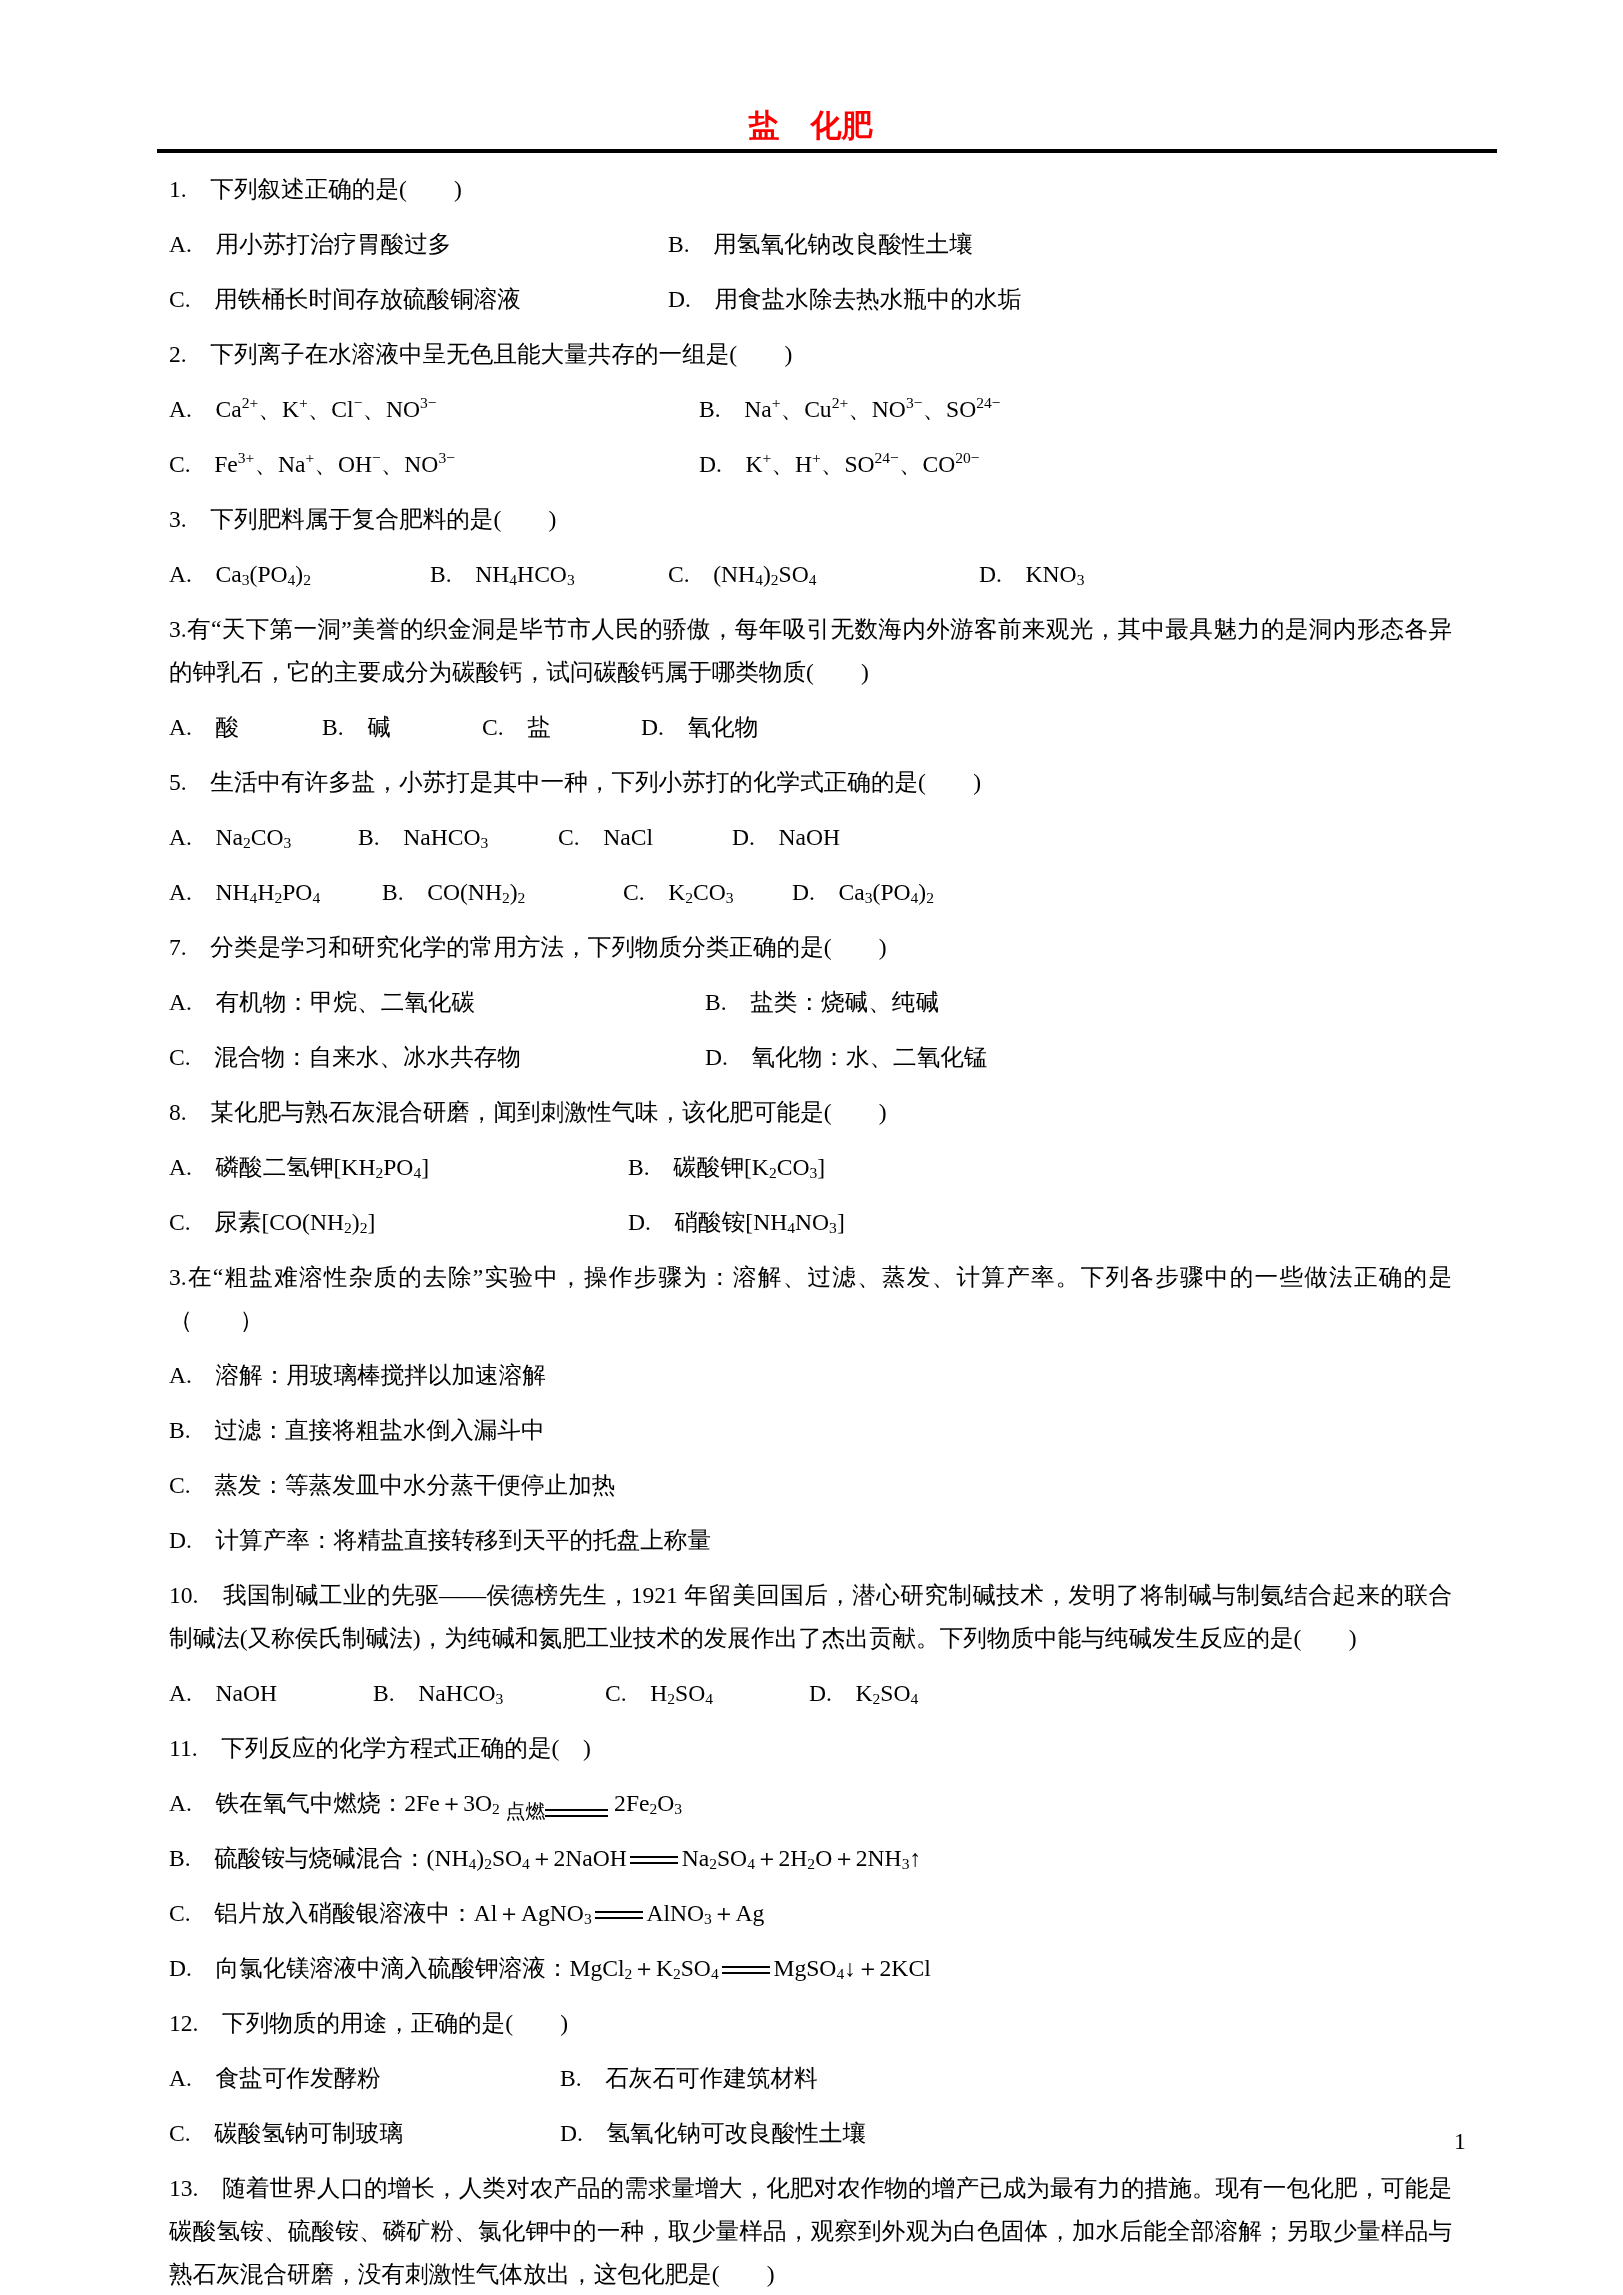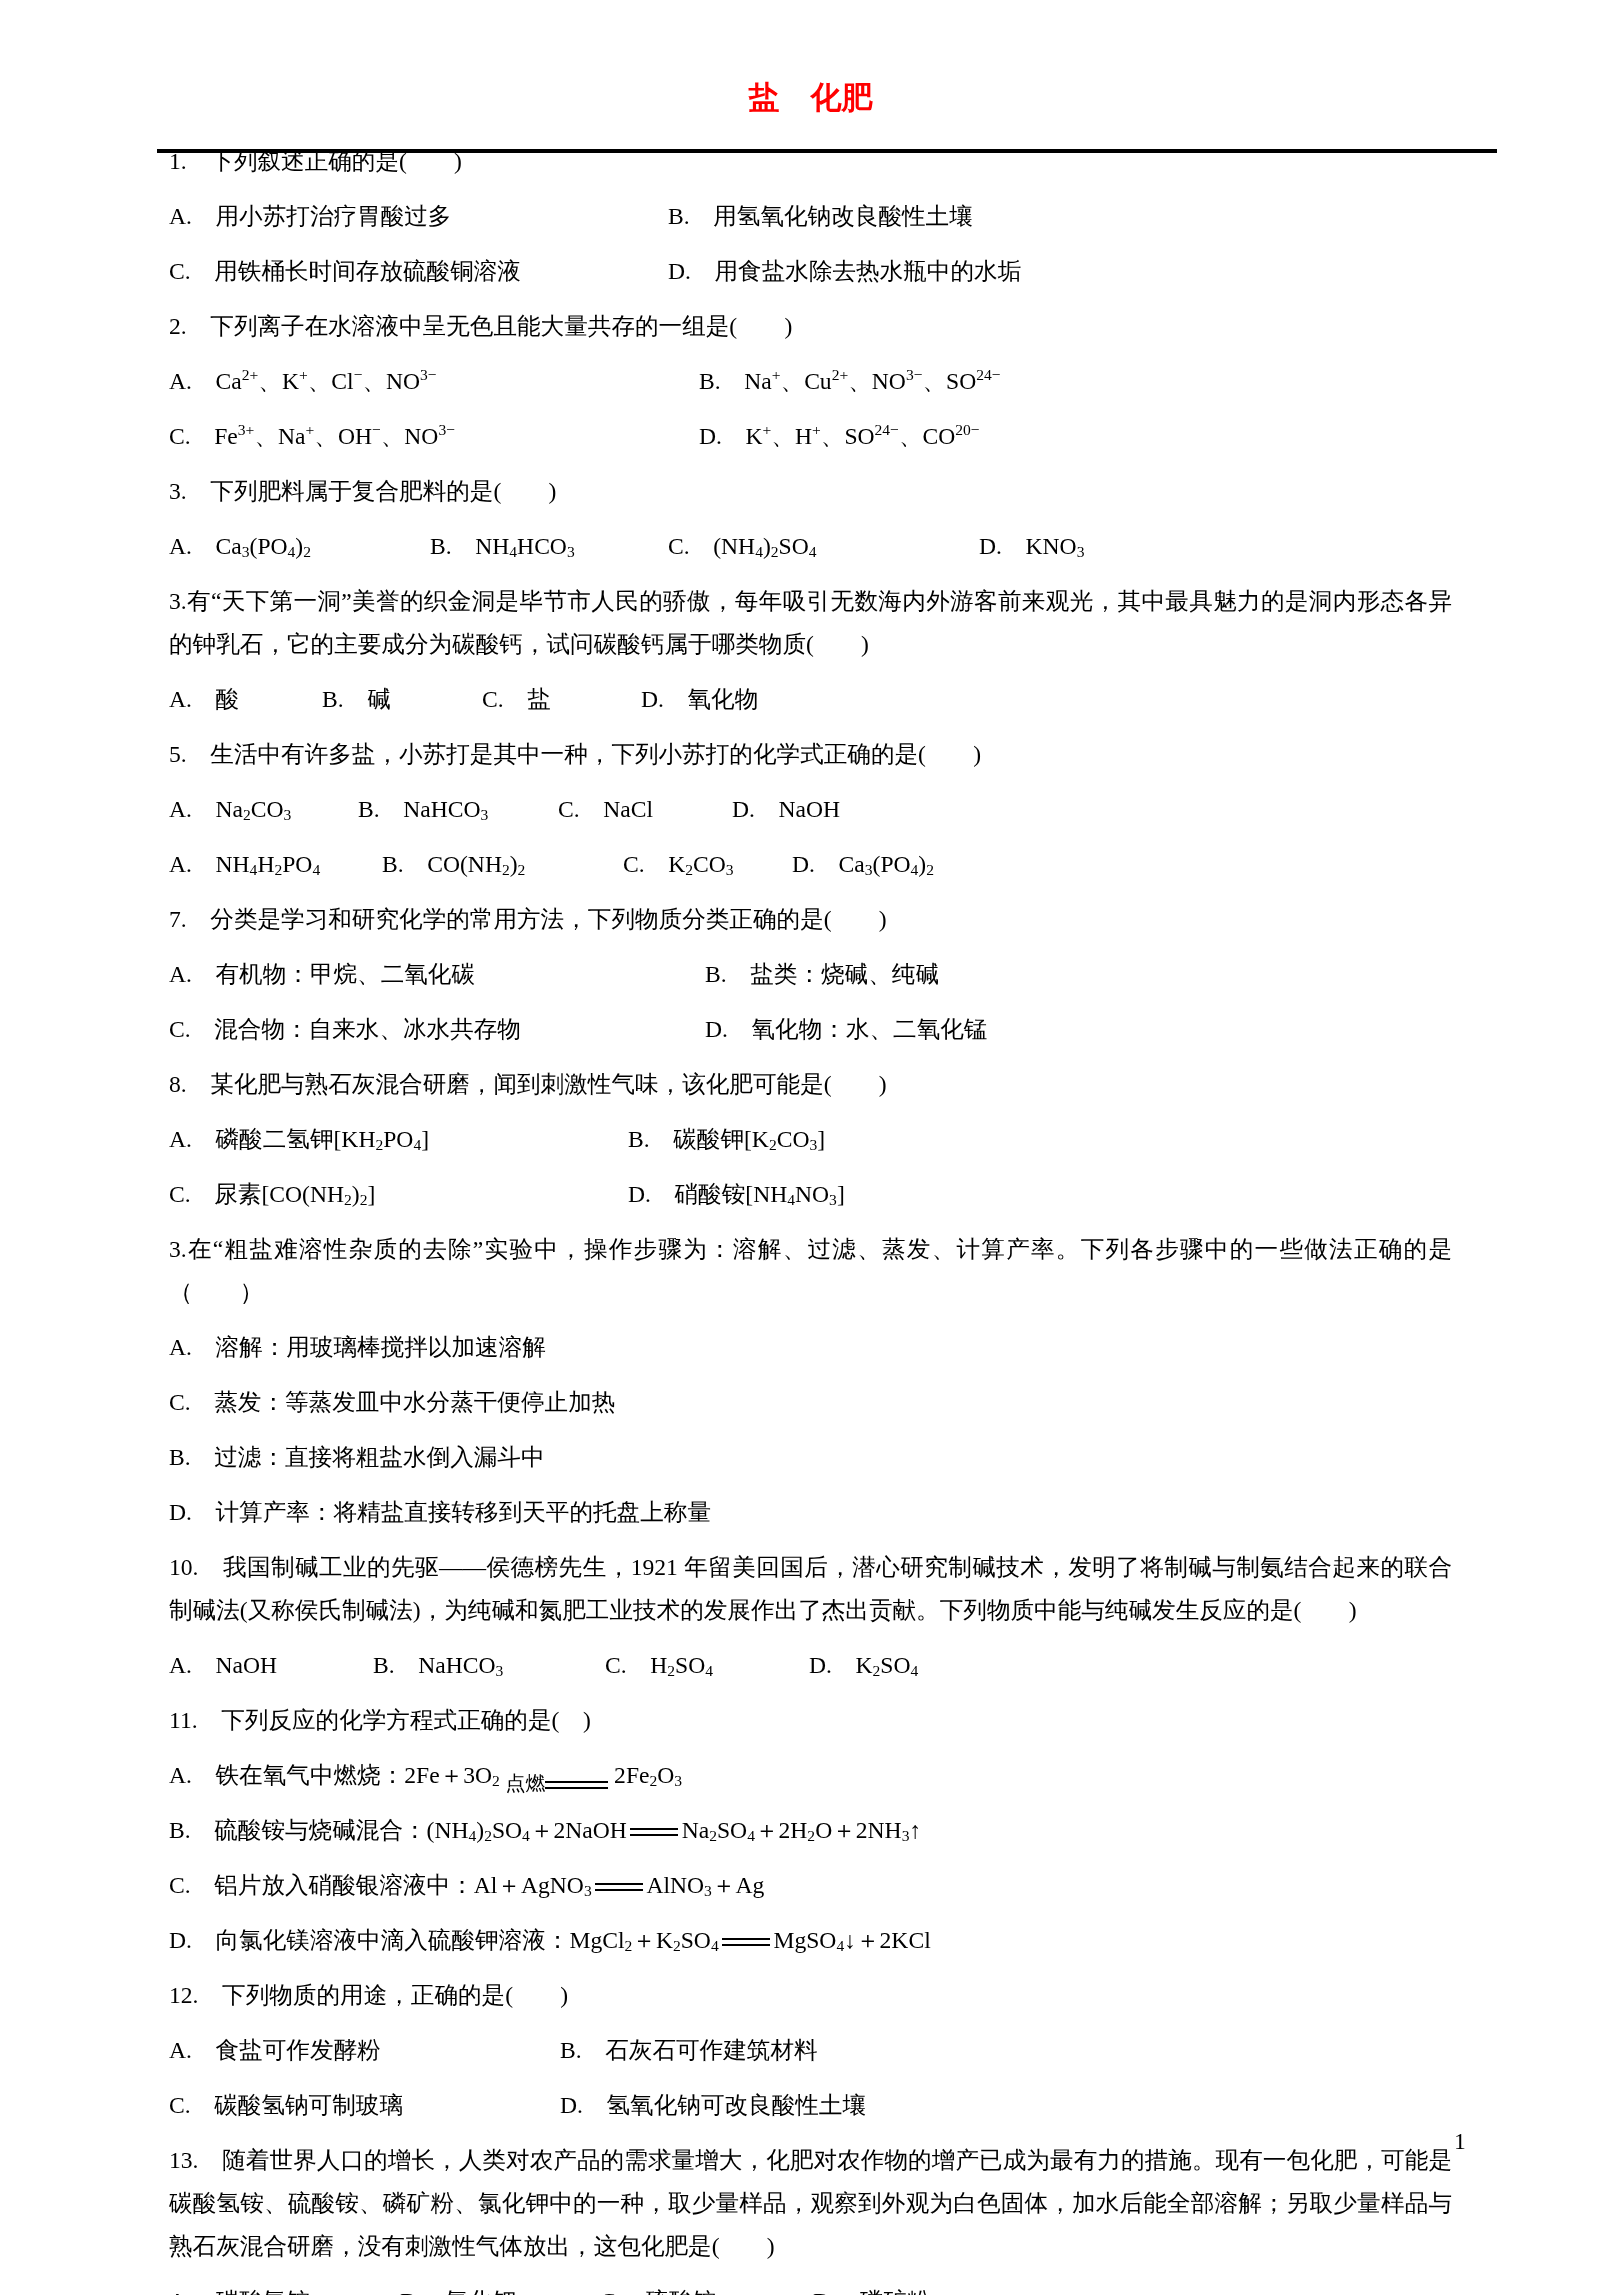--- a/index.html
+++ b/index.html
@@ -25,21 +25,21 @@
   }
   .header-rule {
     position: absolute;
     top: 149px;
     left: 157px;
     width: 1340px;
     height: 0;
     border-top: 4.5px solid #000000;
   }
   .title {
-    padding-top: 80px;
+    padding-top: 108px;
     text-align: center;
     font-size: 31px;
     font-weight: bold;
     color: #ff0000;
     line-height: 36px;
   }
   .body {
     margin-top: 23.6px;
   }
   .body p {
@@ -128,22 +128,22 @@
     <p class="line">7.　分类是学习和研究化学的常用方法，下列物质分类正确的是(　　)</p>
     <p class="line"><span class="slot" style="width:536px">A.　有机物：甲烷、二氧化碳</span><span>B.　盐类：烧碱、纯碱</span></p>
     <p class="line"><span class="slot" style="width:536px">C.　混合物：自来水、冰水共存物</span><span>D.　氧化物：水、二氧化锰</span></p>
 
     <p class="line">8.　某化肥与熟石灰混合研磨，闻到刺激性气味，该化肥可能是(　　)</p>
     <p class="line"><span class="slot" style="width:459px">A.　磷酸二氢钾[KH<sub>2</sub>PO<sub>4</sub>]</span><span>B.　碳酸钾[K<sub>2</sub>CO<sub>3</sub>]</span></p>
     <p class="line"><span class="slot" style="width:459px">C.　尿素[CO(NH<sub>2</sub>)<sub>2</sub>]</span><span>D.　硝酸铵[NH<sub>4</sub>NO<sub>3</sub>]</span></p>
 
     <p class="para">3.在“粗盐难溶性杂质的去除”实验中，操作步骤为：溶解、过滤、蒸发、计算产率。下列各步骤中的一些做法正确的是（　　）</p>
     <p class="line">A.　溶解：用玻璃棒搅拌以加速溶解</p>
+    <p class="line">B.　过滤：直接将粗盐水倒入漏斗中</p>
     <p class="line">C.　蒸发：等蒸发皿中水分蒸干便停止加热</p>
-    <p class="line">B.　过滤：直接将粗盐水倒入漏斗中</p>
     <p class="line">D.　计算产率：将精盐直接转移到天平的托盘上称量</p>
 
     <p class="para">10.　我国制碱工业的先驱——侯德榜先生，1921 年留美回国后，潜心研究制碱技术，发明了将制碱与制氨结合起来的联合制碱法(又称侯氏制碱法)，为纯碱和氮肥工业技术的发展作出了杰出贡献。下列物质中能与纯碱发生反应的是(　　)</p>
     <p class="line"><span class="slot" style="width:204px">A.　NaOH</span><span class="slot" style="width:232px">B.　NaHCO<sub>3</sub></span><span class="slot" style="width:204px">C.　H<sub>2</sub>SO<sub>4</sub></span><span>D.　K<sub>2</sub>SO<sub>4</sub></span></p>
 
     <p class="line">11.　下列反应的化学方程式正确的是(　)</p>
     <p class="line tall"><span>A.　铁在氧气中燃烧：2Fe＋3O<sub>2</sub></span><span class="ign">
           <span class="ign-label">点燃</span>
           <span class="ign-eq"></span>
         </span><span>2Fe<sub>2</sub>O<sub>3</sub></span></p>

